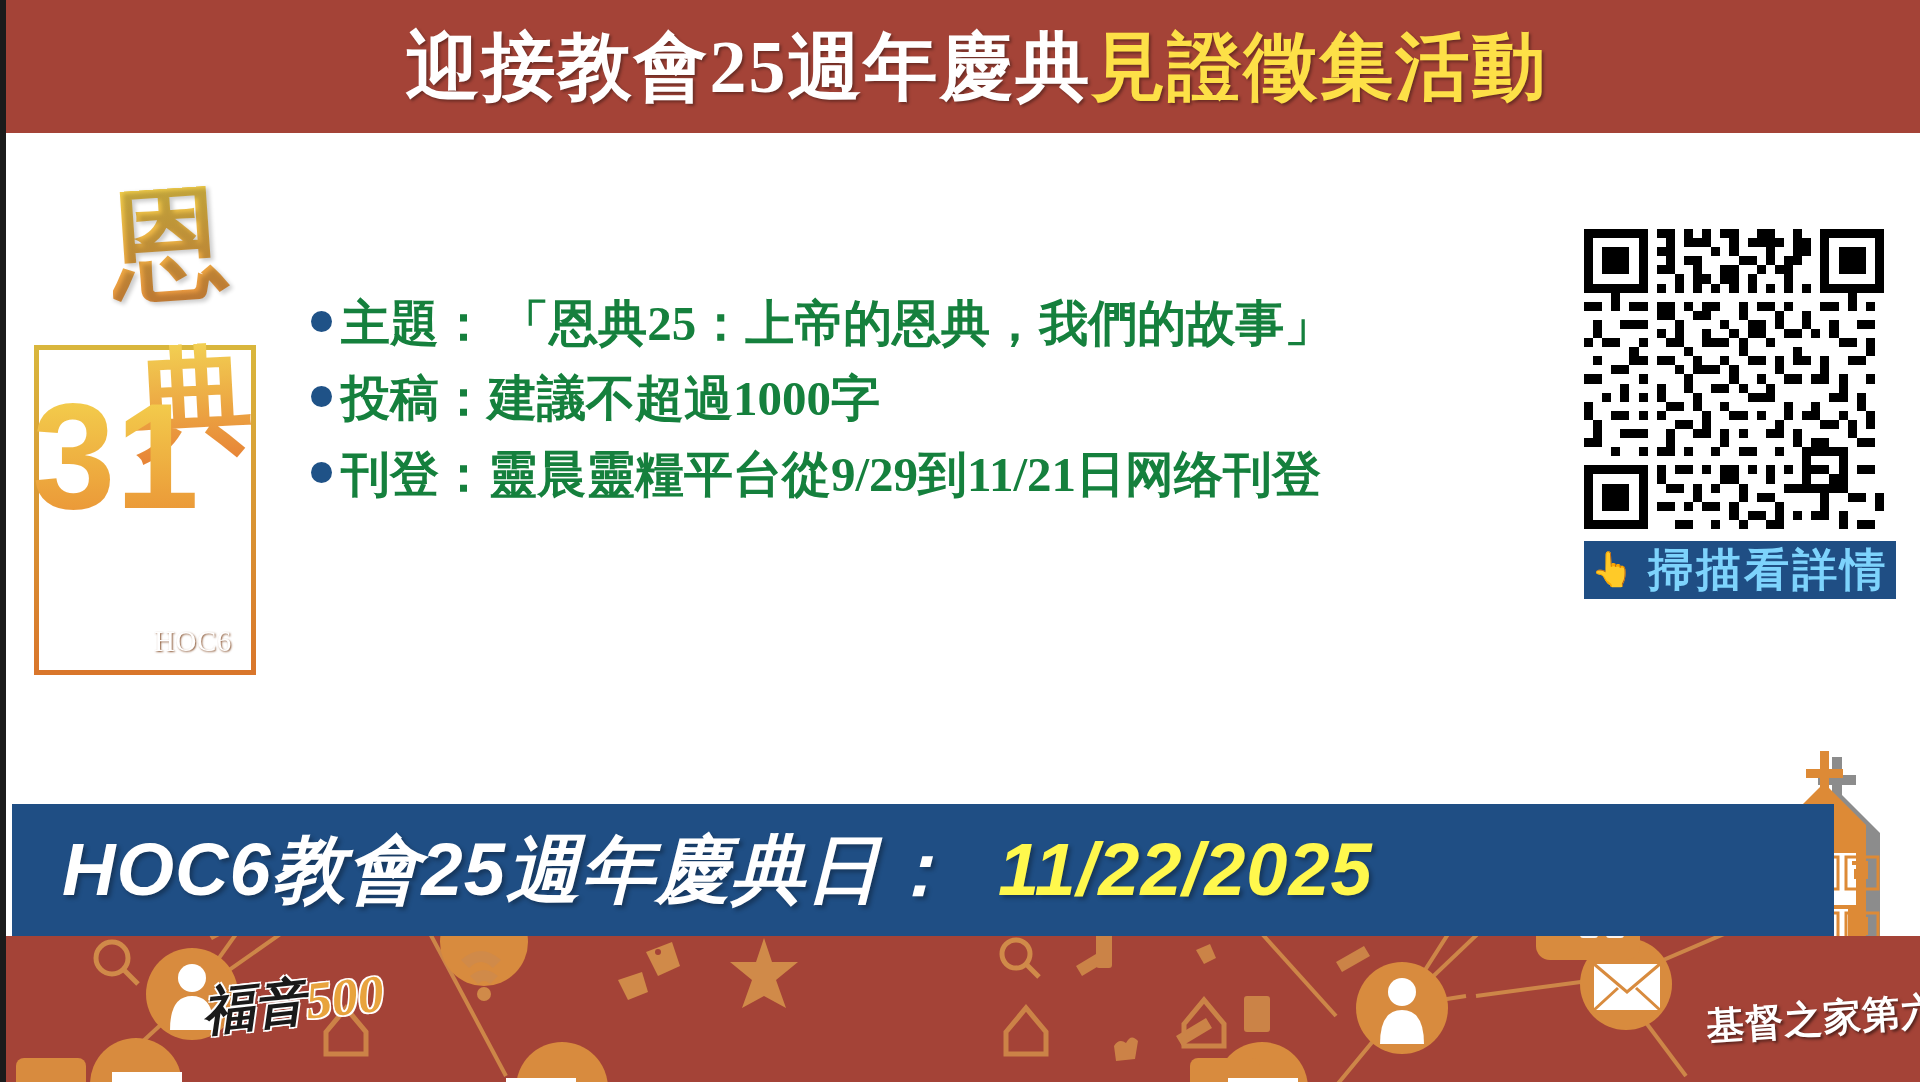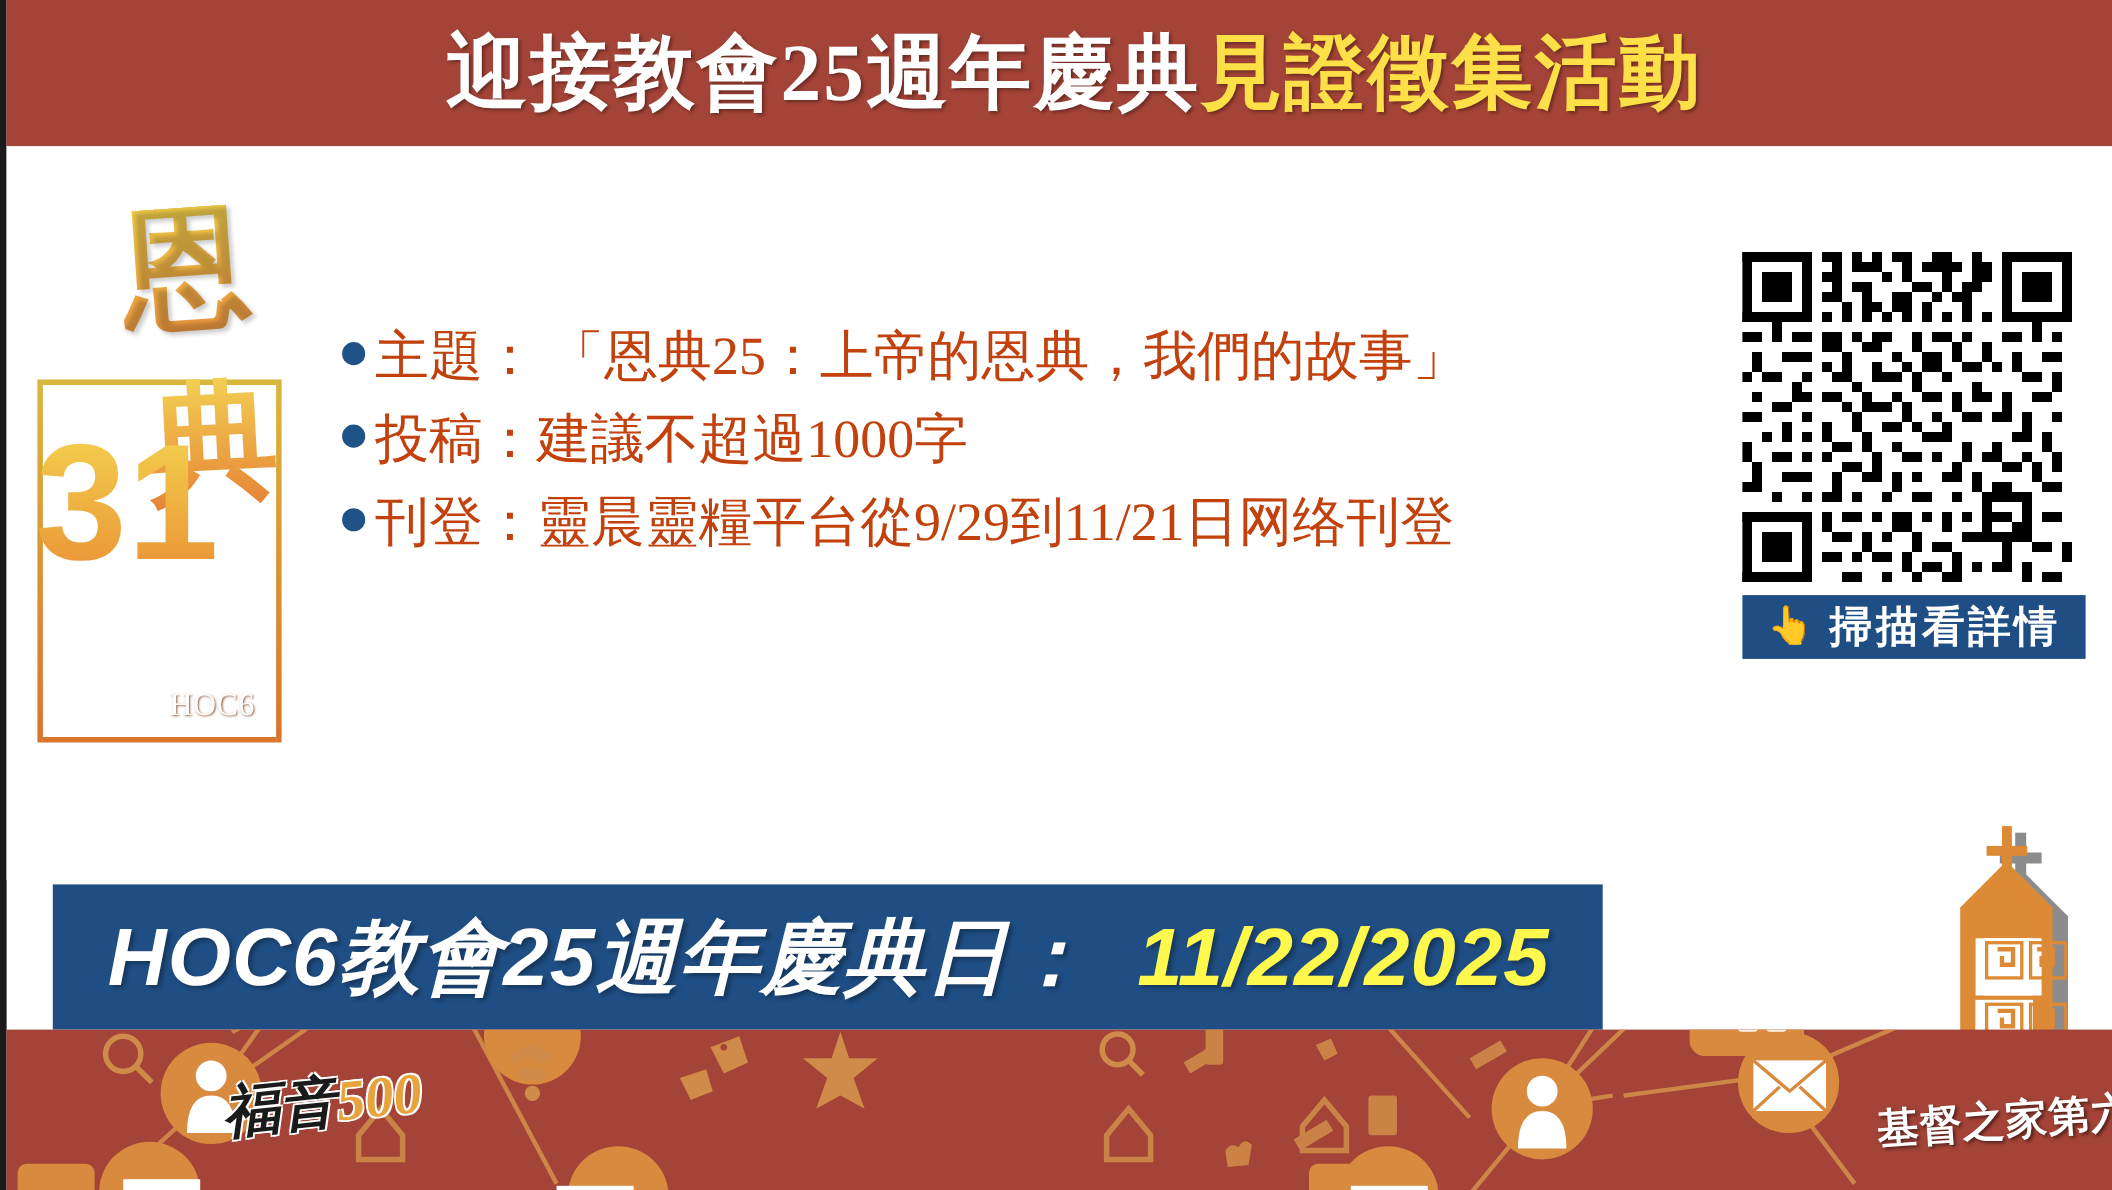--- a/index.html
+++ b/index.html
@@ -80,47 +80,47 @@
     position:absolute; left:305px; top:165px; width:1290px;
   }
   .bullet{
     display:flex; align-items:baseline; margin-bottom:24px;
   }
   .dot{
     flex:0 0 auto; width:21px; height:21px; border-radius:50%;
     background:#1F5287; margin-right:9px; position:relative; top:-8px;
   }
   .btext{
-    color:#c2410c; font-family:"Liberation Serif", serif; font-weight:normal;
+    color:#15803d; font-family:"Liberation Serif", serif; font-weight:bold;
     font-size:49px; line-height:1.05; white-space:nowrap;
   }
 
   
   .qr-wrap{ position:absolute; left:1578px; top:96px; width:312px; }
   .qr{
     width:300px; height:300px; background:#fff;
     display:block; image-rendering:pixelated;
   }
   .qr-caption{
     margin-top:12px; width:312px; height:58px; background:#1F4E84;
     display:flex; align-items:center; justify-content:center; gap:14px;
   }
   .qr-caption .hand{ font-size:34px; line-height:1; }
   .qr-caption .cap-text{
-    color:#ffffff; font-family:"Liberation Serif", serif; font-weight:bold;
-    font-size:39px; letter-spacing:3px; white-space:nowrap;
+    color:#7dd3fc; font-family:"Liberation Serif", serif; font-weight:bold;
+    font-size:45px; letter-spacing:3px; white-space:nowrap;
   }
 
   
   .church{ position:absolute; left:1718px; top:612px; width:200px; height:230px; }
 
   
   .blue-banner{
-    position:absolute; left:6px; top:804px; width:1409px; height:132px;
-    background:#1F4E84; display:flex; align-items:center;margin-left:36px;
+    position:absolute; left:6px; top:804px; width:1822px; height:132px;
+    background:#1F4E84; display:flex; align-items:center;
   }
   .bb-text{
     margin-left:50px; font-family:"Liberation Sans", sans-serif; font-weight:bold;
     font-size:74px; line-height:1; white-space:nowrap; font-style:italic;
     text-shadow:3px 3px 4px rgba(0,0,0,.30);
   }
   .bb-white{ color:#ffffff; letter-spacing:1px; }
   .bb-yellow{ color:#FFF84D; margin-left:42px; letter-spacing:1px; }
 
   

